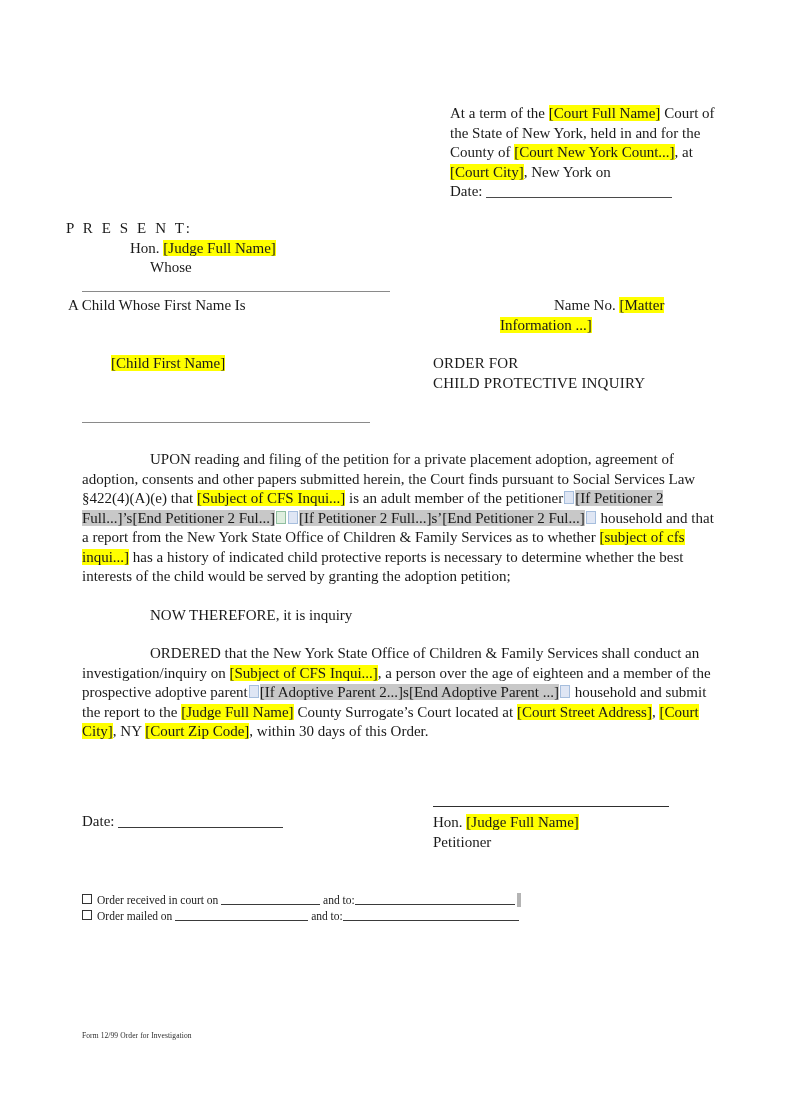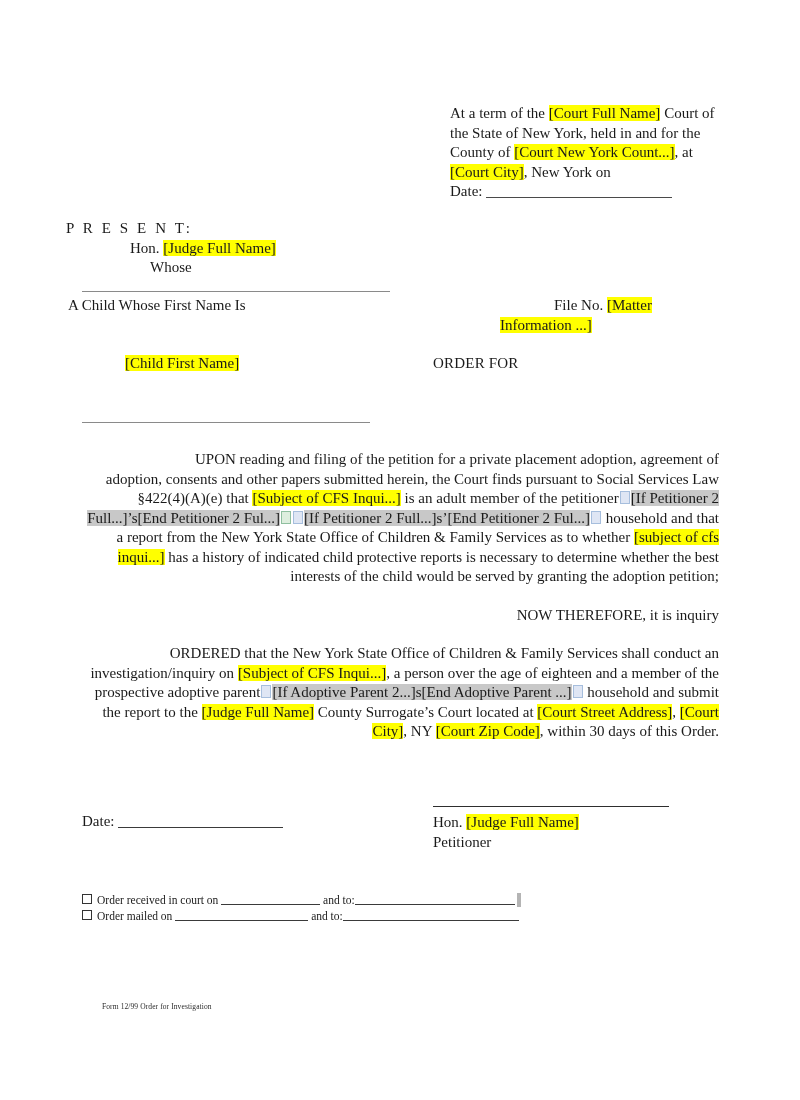--- a/index.html
+++ b/index.html
@@ -111,21 +111,20 @@
     top: 296px;
     font-size: 15px;
     line-height: 19.5px;
   }
   .child-name {
     position: absolute;
     left: 111px;
     top: 354px;
     font-size: 15px;
     line-height: 19.5px;
-    margin-left: 14px;
   }
   .rule-bottom {
     position: absolute;
     left: 82px;
     top: 422px;
     width: 288px;
   }
 
   .fileno {
     position: absolute;
@@ -149,21 +148,21 @@
   
   .body-block {
     position: absolute;
     left: 82px;
     top: 450px;
     width: 637px;
   }
   .para {
     font-size: 15px;
     line-height: 19.5px;
-    text-align: right;
+    text-align: left;
     margin: 0;
   }
   .para + .para { margin-top: 19px; }
   .indent { padding-left: 0; }
   .indent::before {
     content: "";
     display: inline-block;
     width: 68px;
   }
 
@@ -212,26 +211,25 @@
     width: 4px;
     height: 14px;
     background: #b4b4b4;
     vertical-align: -3px;
     margin-left: 2px;
   }
 
   .footer {
     position: absolute;
     left: 82px;
-    top: 1001px;
+    top: 1030px;
     font-size: 7.5px;
     line-height: 11px;
     color: #2b2b2b;
     letter-spacing: 0.1px;
-    margin-left: 20px;
   }
 </style>
 </head>
 <body>
 
 <div class="page">
 
   <div class="caption-block">
     <span>At a term of the </span><span class="hl">[Court Full Name]</span><span> Court</span>
     <span>of the State of New York, held in and for</span>
@@ -253,25 +251,26 @@
 
   <div class="child-label">A Child Whose First Name Is</div>
 
   <div class="child-name">
     <span class="hl">[Child First Name]</span>
   </div>
 
   <hr class="rule rule-bottom">
 
   <div class="fileno">
-    <span class="lead">File No. </span><span class="hl">[Matter Information  ...]</span>
+    <span class="lead">Name No. </span><span class="hl">[Matter Information  ...]</span>
   </div>
 
   <div class="order-title">
     <div>ORDER FOR</div>
+    <div>CHILD PROTECTIVE INQUIRY</div>
   </div>
 
   <div class="body-block">
 
     <p class="para indent"><span>UPON reading and filing of the petition for a private placement adoption, agreement of adoption, consents and other papers submitted herein, the Court finds pursuant to Social Services Law §422(4)(A)(e) that </span><span class="hl">[Subject of CFS Inqui...]</span><span> is an adult member of the petitioner</span><span class="mk blue"></span><span class="gr">[If Petitioner 2 Full...]</span><span class="gr">’s</span><span class="gr">[End Petitioner 2 Ful...]</span><span class="mk green"></span><span class="mk blue"></span><span class="gr">[If Petitioner 2 Full...]</span><span class="gr">s’</span><span class="gr">[End Petitioner 2 Ful...]</span><span class="mk blue"></span><span> household and that a report from the New York State Office of Children &amp; Family Services as to whether </span><span class="hl">[subject of cfs inqui...]</span><span> has a history of indicated child protective reports is necessary to determine whether the best interests of the child would be served by granting the adoption petition;</span></p>
 
     <p class="para indent">NOW THEREFORE, it is inquiry</p>
 
     <p class="para indent"><span>ORDERED that the New York State Office of Children &amp; Family Services shall conduct an investigation/inquiry on </span><span class="hl">[Subject of CFS Inqui...]</span><span>, a person over the age of eighteen and a member of the prospective adoptive parent</span><span class="mk blue"></span><span class="gr">[If Adoptive Parent 2...]</span><span class="gr">s</span><span class="gr">[End Adoptive Parent ...]</span><span class="mk blue"></span><span> household and submit the report to the </span><span class="hl">[Judge Full Name]</span><span> County Surrogate’s Court located at </span><span class="hl">[Court Street Address]</span><span>, </span><span class="hl">[Court City]</span><span>, NY </span><span class="hl">[Court Zip Code]</span><span>, within 30 days of this Order.</span></p>
   </div>

